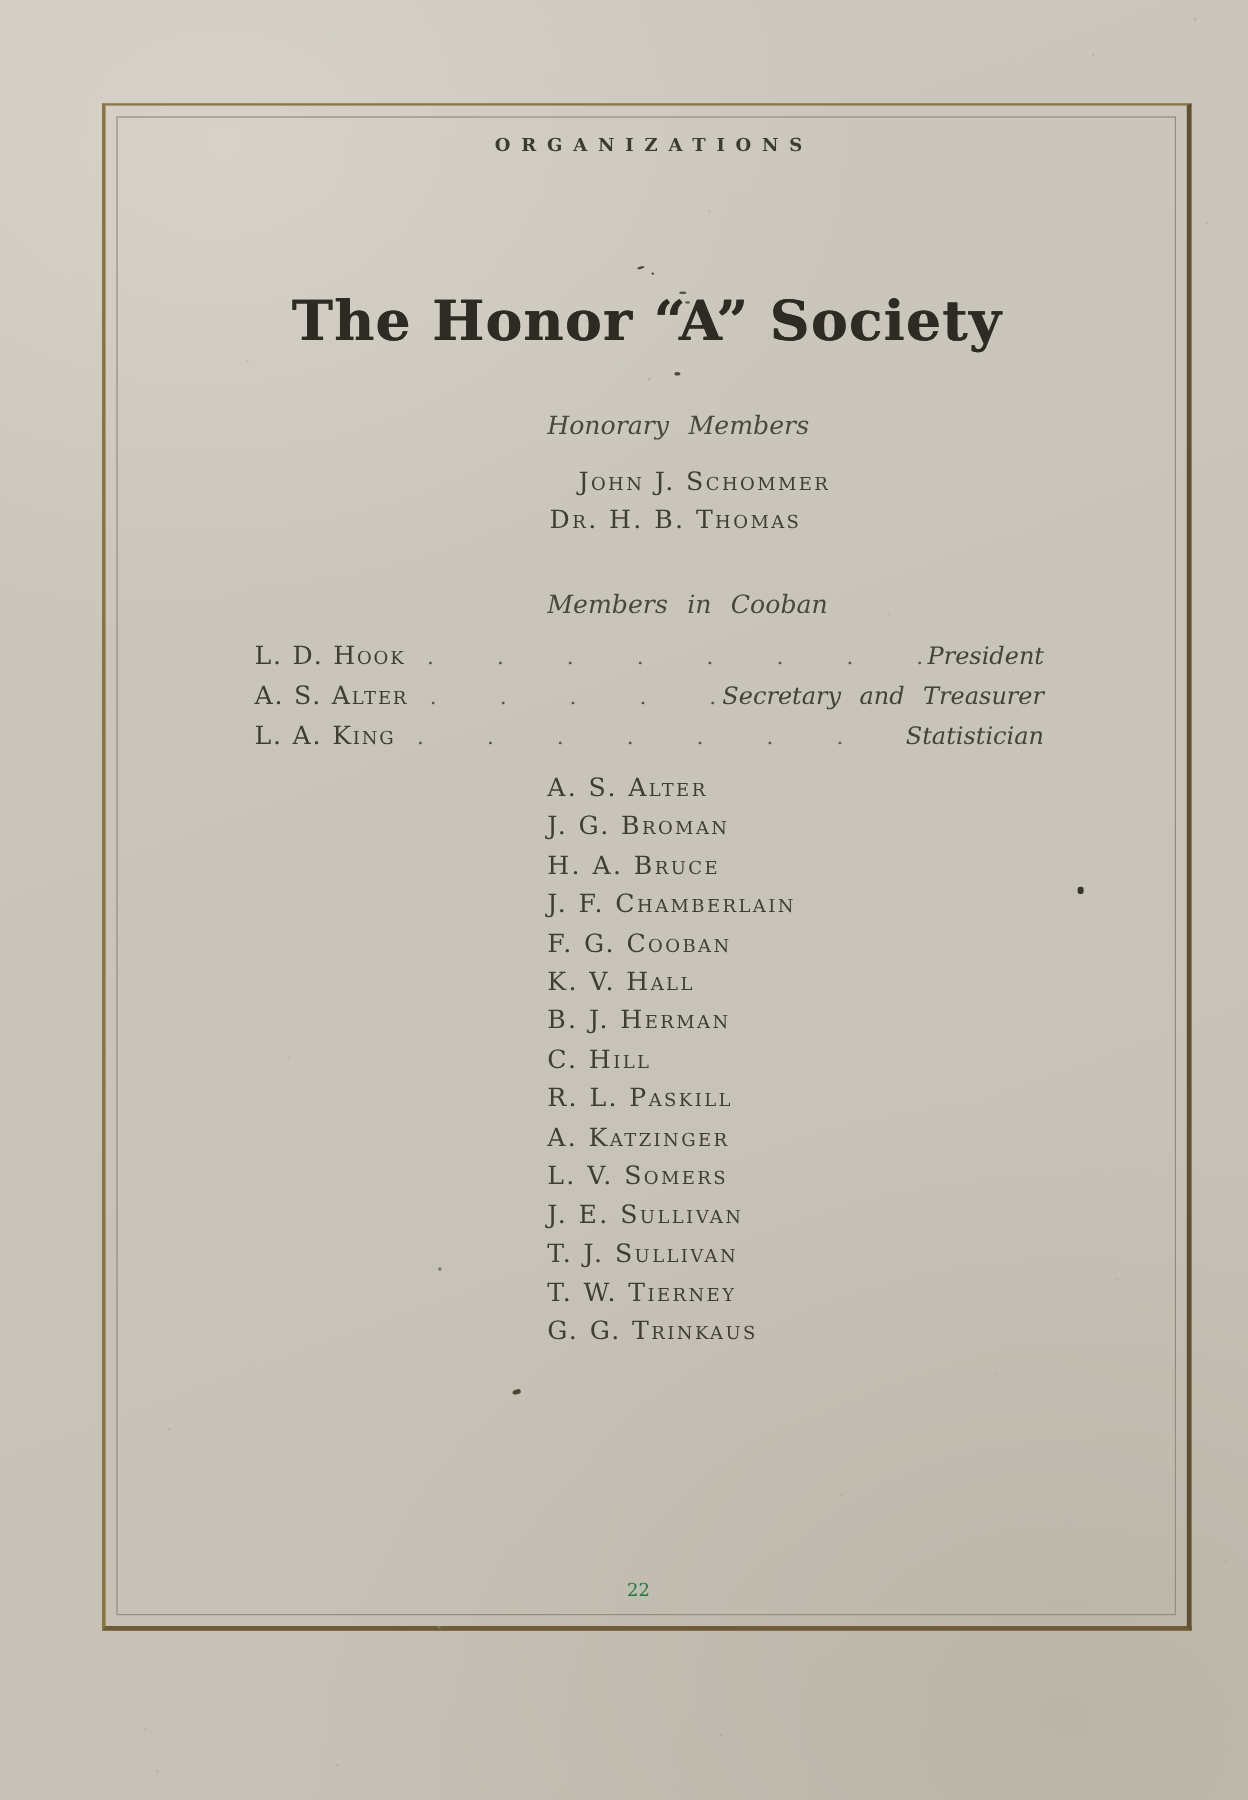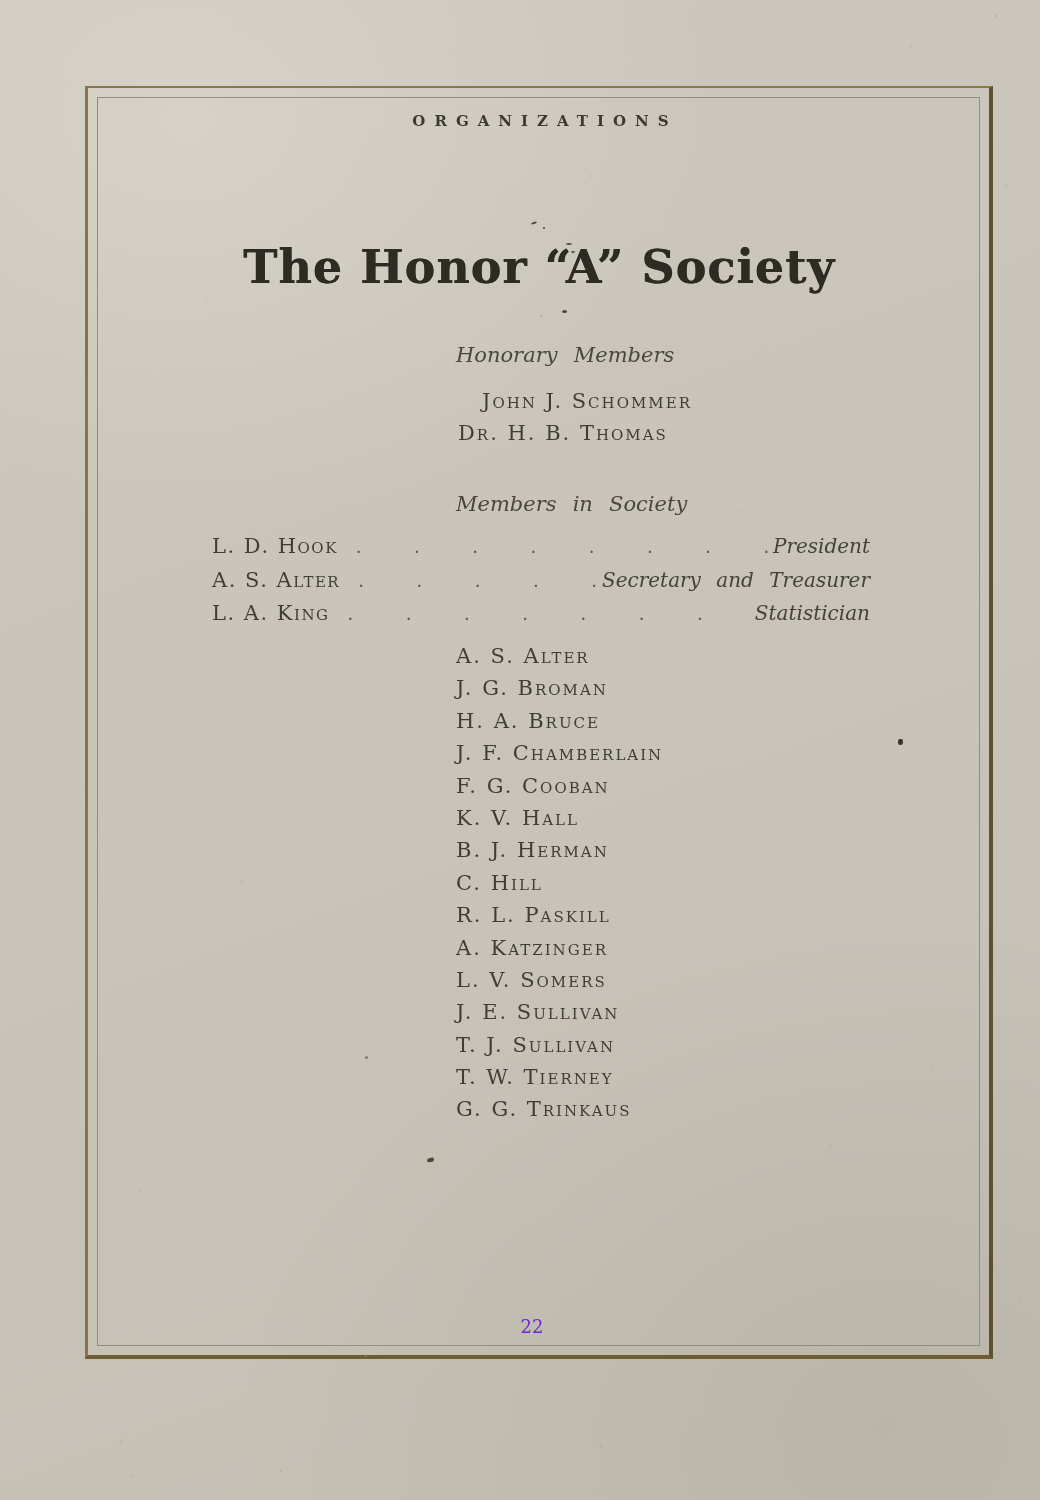--- a/index.html
+++ b/index.html
@@ -137,22 +137,22 @@
     color: #403d36;
     white-space: nowrap;
   }
 
   .folio {
     position: absolute;
     left: 502px;
     top: 1316px;
     width: 60px;
     text-align: center;
-    font-size: 18px;
-    color: #6d28d9;
+    font-size: 15px;
+    color: #15803d;
   }
 
   
   .speck {
     position: absolute;
     background: #4a463d;
     border-radius: 50%;
   }
   .spk-a { left: 531px; top: 222px; width: 6px; height: 2px; transform: rotate(-18deg); }
   .spk-b { left: 543px; top: 227px; width: 2px; height: 2px; }
@@ -188,21 +188,21 @@
 
   <div class="running-head">ORGANIZATIONS</div>
 
   <div class="page-title">The Honor “A” Society</div>
 
   <div class="section-heading heading-honorary">Honorary Members</div>
 
   <div class="smallcaps-name honorary-member honorary-1">John J. Schommer</div>
   <div class="smallcaps-name honorary-member honorary-2">Dr. H. B. Thomas</div>
 
-  <div class="section-heading heading-college">Members in Society</div>
+  <div class="section-heading heading-college">Members in Cooban</div>
 
   <div class="officer-row officer-1">
     <span class="officer-name">L. D. Hook</span>
     <span class="officer-leader">. . . . . . . .</span>
     <span class="officer-title">President</span>
   </div>
   <div class="officer-row officer-2">
     <span class="officer-name">A. S. Alter</span>
     <span class="officer-leader">. . . . . .</span>
     <span class="officer-title">Secretary and Treasurer</span>

